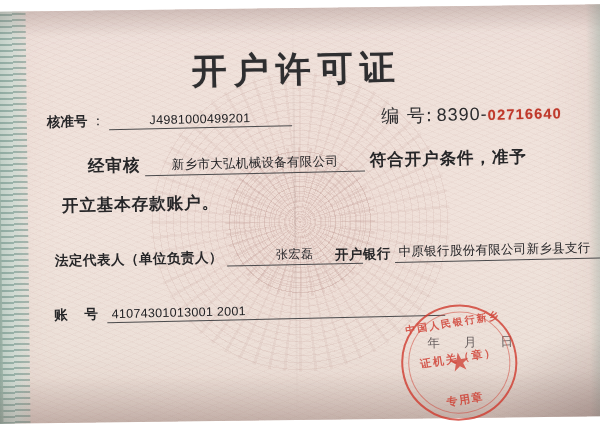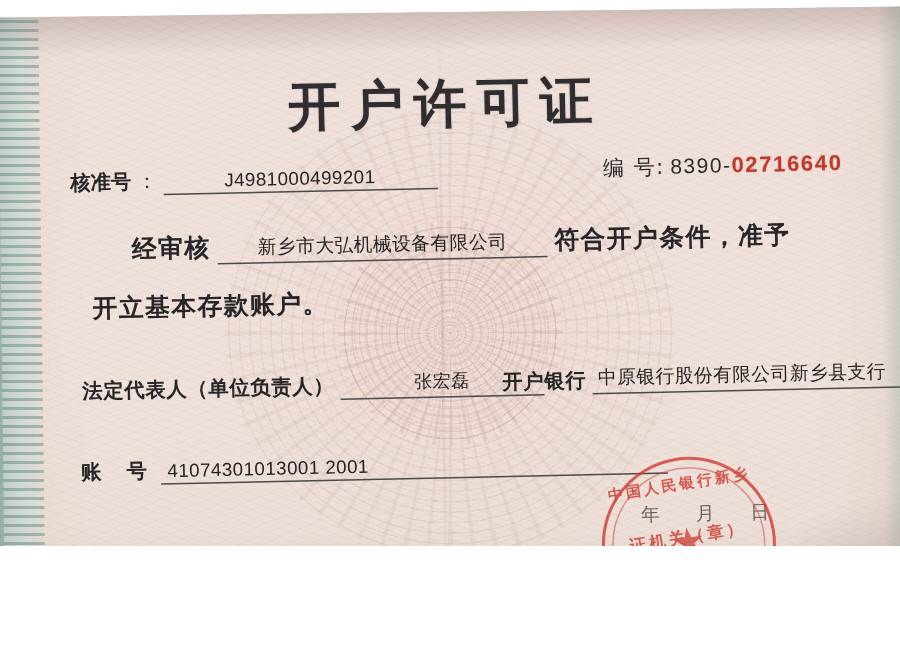--- a/index.html
+++ b/index.html
@@ -11,21 +11,21 @@
     width: 600px;
     height: 444px;
     font-family: "Liberation Sans", sans-serif;
     overflow: hidden;
   }
 
   
   #photo {
     position: relative;
     width: 600px;
-    height: 364px;
+    height: 444px;
     background: #ffffff;
     overflow: hidden;
   }
 
   
   #certificate {
     position: absolute;
     left: -6px;
     top: 8px;
     width: 612px;
@@ -165,21 +165,21 @@
     color: #232326;
     letter-spacing: 0.3px;
   }
 
   
   #row-approval { left: 55px; top: 100px; }
   #row-approval .fill { width: 175px; }
 
   
   #row-number { right: 42px; top: 98px; text-align: right; }
-  #num-prefix { font-size: 14px; color: #2b2b2d; letter-spacing: 1px; }
+  #num-prefix { font-size: 18px; color: #2b2b2d; letter-spacing: 1px; }
   #num-red {
     color: #c0392b;
     font-size: 14.5px;
     font-weight: bold;
     letter-spacing: 1.2px;
     text-shadow: 0 0 1px rgba(170,40,30,0.4);
   }
 
   
   #row-clause1 { left: 95px; top: 143px; font-size: 16.5px; }

